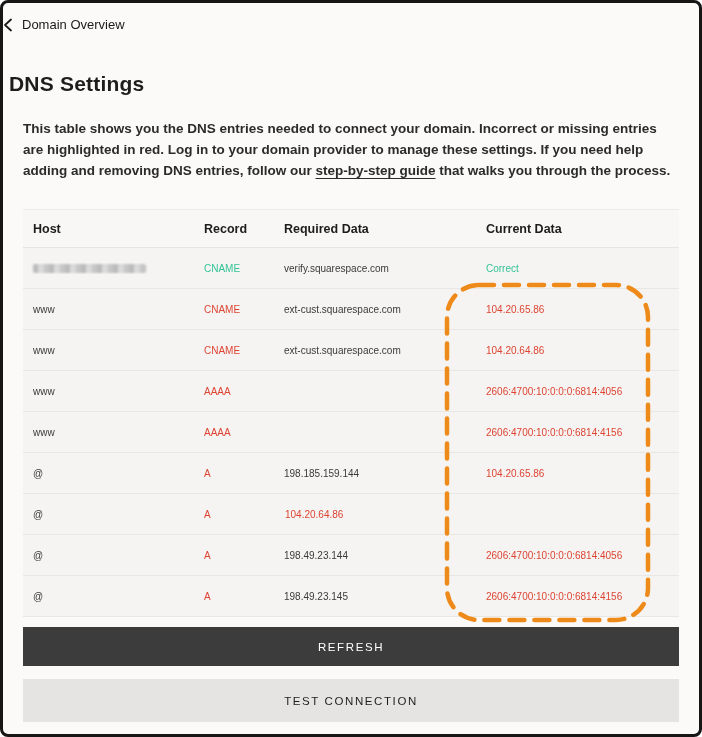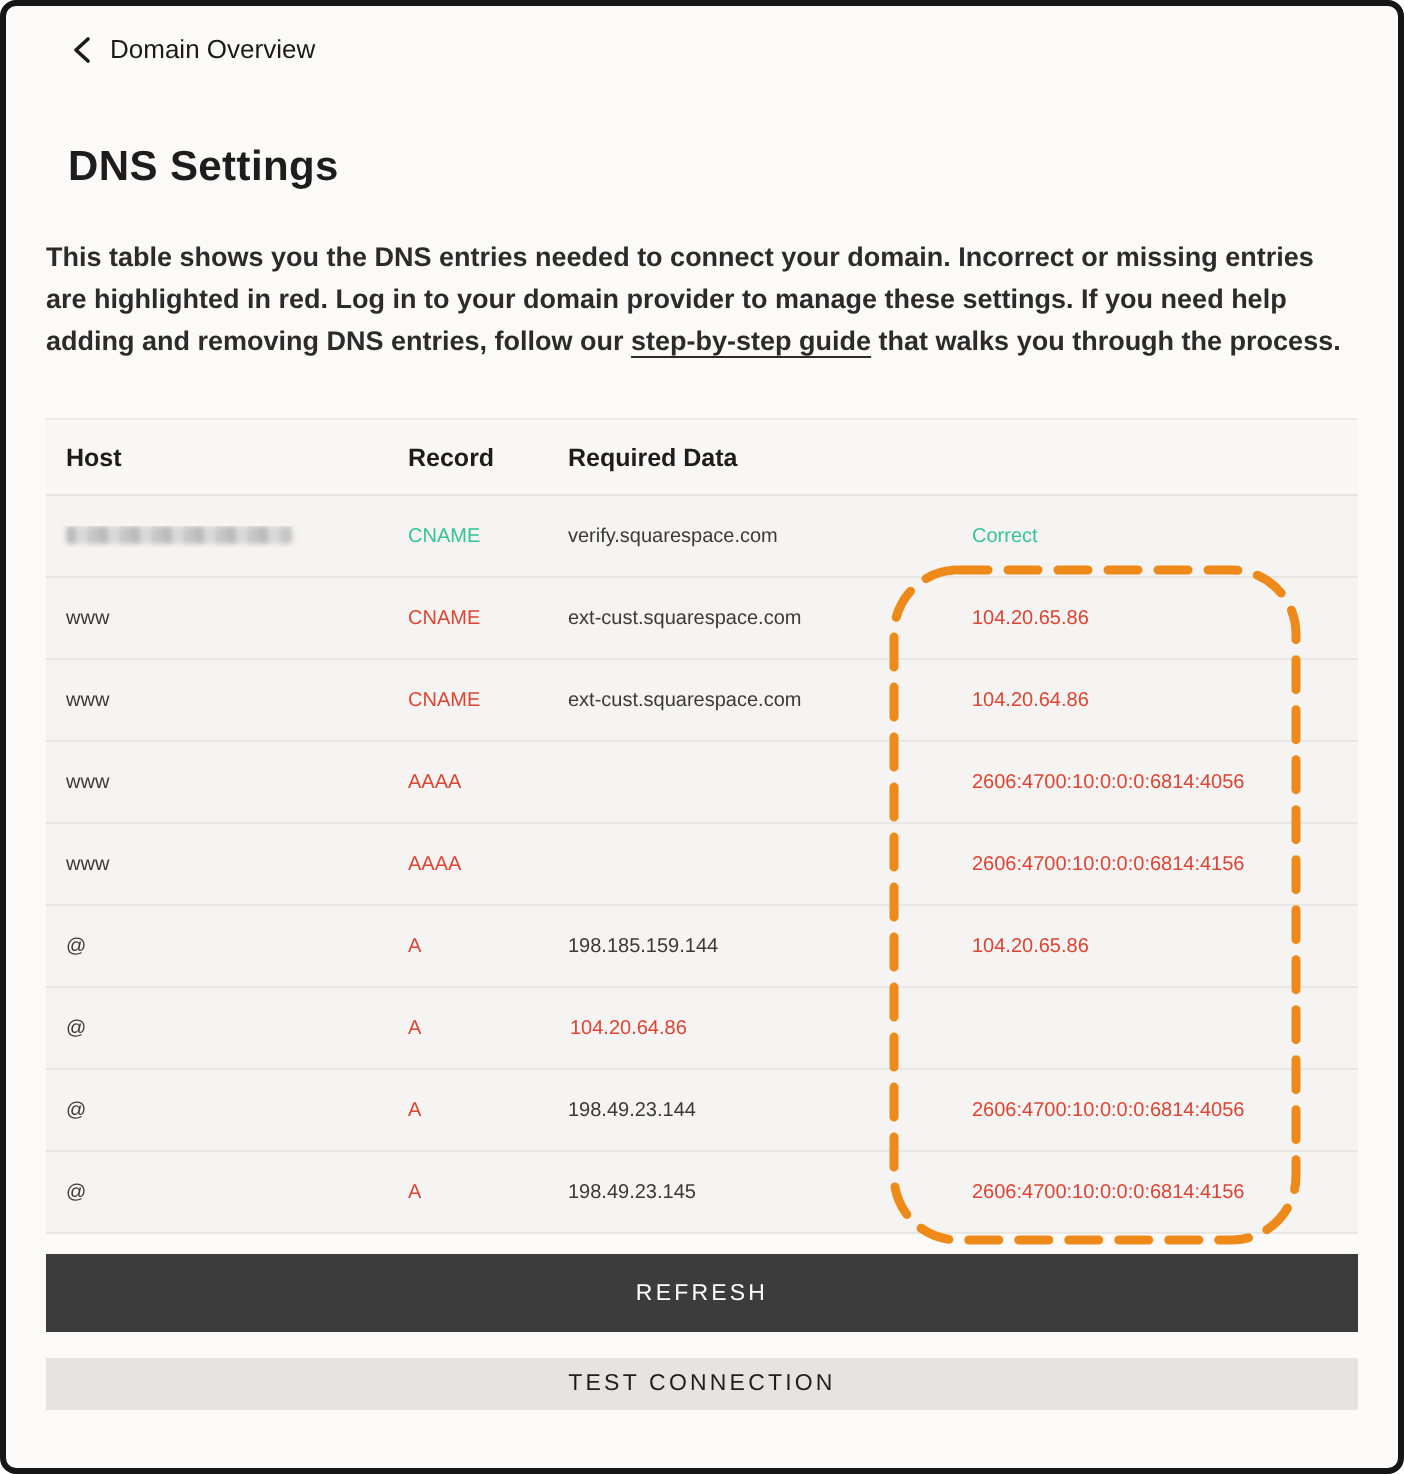--- a/index.html
+++ b/index.html
@@ -24,29 +24,29 @@
     position:relative;
     width:702px;height:737px;
     border:3px solid #161616;
     border-radius:8px;
     background:var(--page-bg);
     overflow:hidden;
   }
   
   .back-row{
     display:flex;align-items:center;gap:9px;
-    padding:14px 0 0 33px;
+    padding:14px 0 0 0;
     cursor:pointer;
     width:max-content;
   }
   .back-row .chev{display:flex;align-items:center;}
   .back-label{font-size:13px;font-weight:500;color:#1a1a1a;}
   
   .page-title{
-    margin:40px 31px 0;
+    margin:40px 6px 0;
     font-size:21px;
     font-weight:700;
     letter-spacing:.2px;
     color:#1d1d1d;
   }
   
   .description{
     margin:22px 22px 14px 20px;
     font-size:13.5px;
     line-height:21px;
@@ -107,21 +107,21 @@
     letter-spacing:1.6px;
     text-transform:uppercase;
     cursor:pointer;
   }
   .btn-dark{
     height:39px;
     background:var(--button-dark);
     color:#ffffff;
   }
   .btn-light{
-    height:26px;
+    height:43px;
     margin-top:13px;
     background:var(--button-light);
     color:#1f1f1f;
   }
   
   .highlight-box{
     position:absolute;
     left:441px;top:279px;
     width:208px;height:341px;
     pointer-events:none;
@@ -143,20 +143,21 @@
 
   <h1 class="page-title">DNS Settings</h1>
 
   <p class="description"><span>This table shows you the DNS entries needed to connect your domain. Incorrect or missing entries are highlighted in red. Log in to your domain provider to manage these settings. If you need help adding and removing DNS entries, follow our </span><a>step-by-step guide</a><span> that walks you through the process.</span></p>
 
   <div class="table">
     <div class="thead">
       <div class="cell host">Host</div>
       <div class="cell record">Record</div>
       <div class="cell required">Required Data</div>
+      <div class="cell current">Current Data</div>
     </div>
     <div>
         <div class="trow">
           <div class="cell host"><span class="redacted-bar"></span></div>
           <div class="cell record ok">CNAME</div>
           <div class="cell required">verify.squarespace.com</div>
           <div class="cell current ok">Correct</div>
         </div>
         <div class="trow">
           <div class="cell host">www</div>

